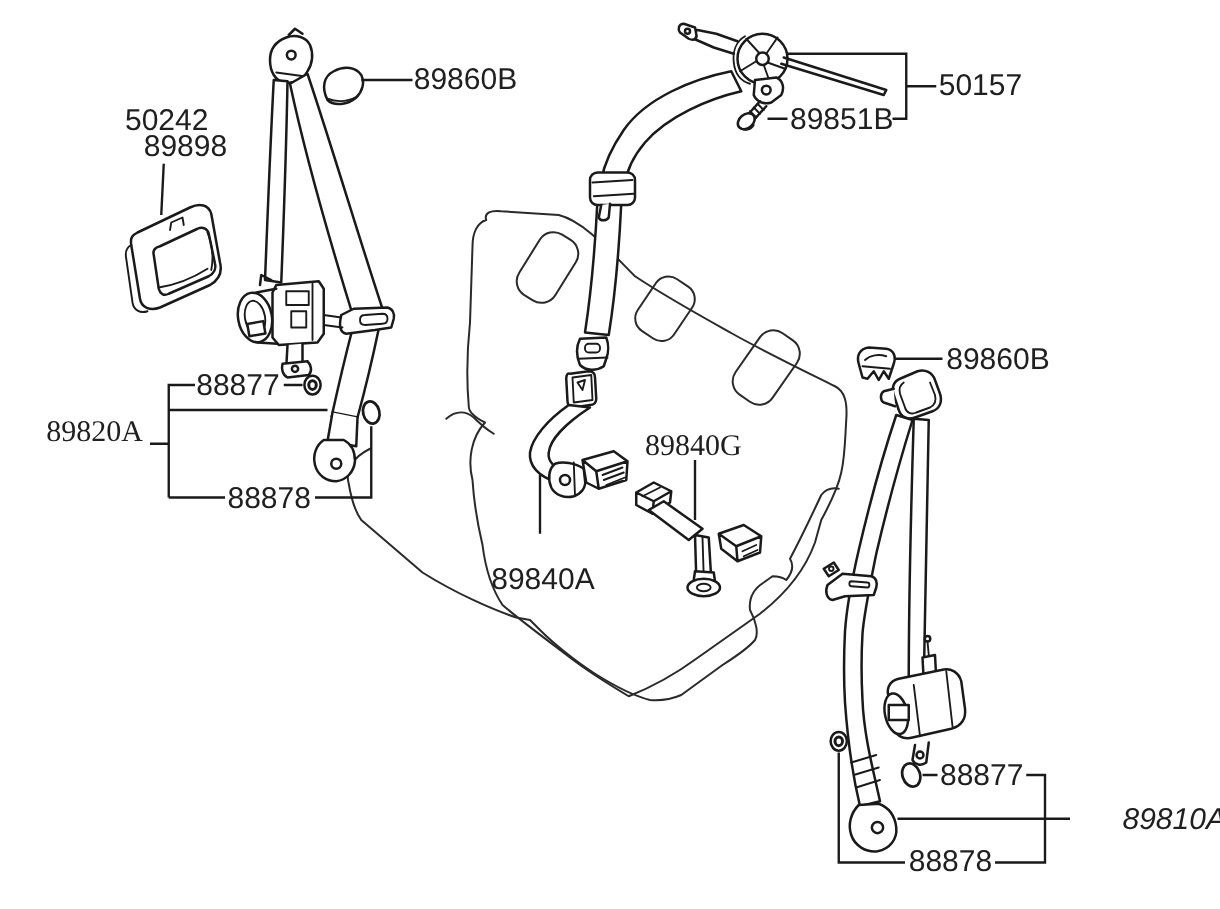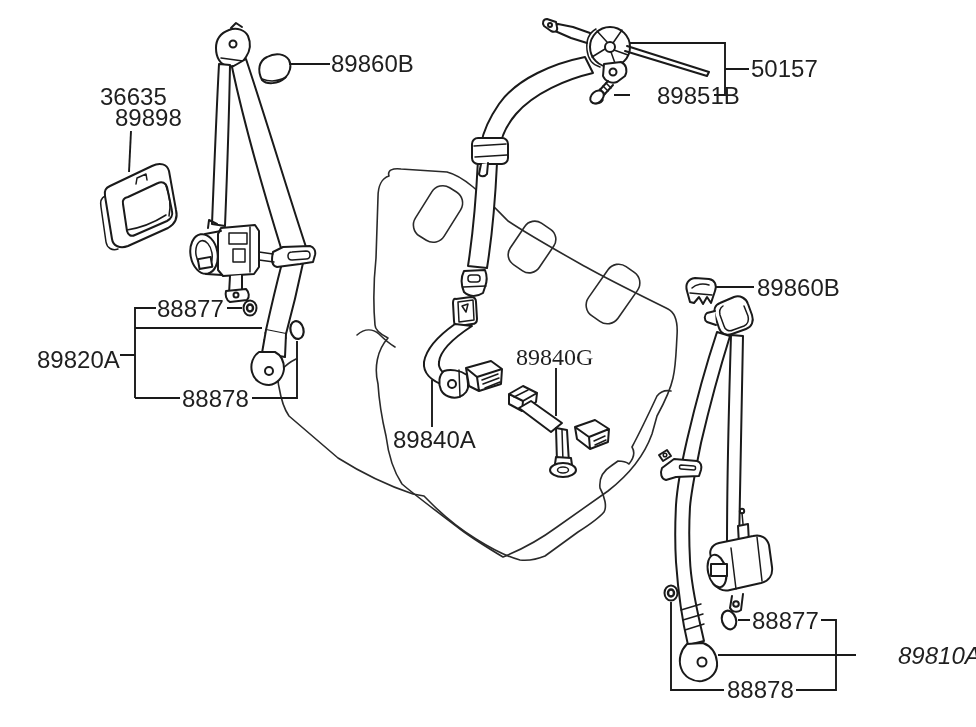--- a/index.html
+++ b/index.html
@@ -177,26 +177,26 @@
     <path d="M 630,43 L 725,43 L 725,95 L 714,95 M 725,69 L 749,69 M 614,95 L 630,95"></path>
     <path d="M 135,398 L 135,308 L 156,308 M 227,308 L 242,308 M 135,328 L 262,328 M 120,355 L 135,355 M 135,398 L 180,398 M 252,398 L 297,398 L 297,341"></path>
     <path d="M 432,380 L 432,427"></path>
     <path d="M 556,368 L 556,416"></path>
     <path d="M 716,287 L 754,287"></path>
     <path d="M 738,620 L 750,620 M 821,620 L 836,620 L 836,690 L 796,690 M 836,655 L 856,655 M 718,655 L 836,655 M 671,602 L 671,690 L 724,690"></path>
   </g>
 </svg>
 
   <div class="part-label" style="left:331px;top:52px;">89860B</div>
-  <div class="part-label" style="left:100px;top:85px;">36635</div>
+  <div class="part-label" style="left:100px;top:85px;">50242</div>
   <div class="part-label" style="left:100px;top:106px;margin-left:15px;">89898</div>
   <div class="part-label" style="left:751px;top:57px;">50157</div>
-  <div class="part-label" style="left:657px;top:84px;">89851B</div>
+  <div class="part-label" style="left:632px;top:84px;">89851B</div>
   <div class="part-label" style="left:157px;top:297px;">88877</div>
-  <div class="part-label" style="left:37px;top:348px;">89820A</div>
+  <div class="part-label" style="left:37px;top:334px;font-family:Liberation Serif, serif;">89820A</div>
   <div class="part-label" style="left:182px;top:387px;">88878</div>
-  <div class="part-label" style="left:393px;top:428px;">89840A</div>
+  <div class="part-label" style="left:393px;top:452px;">89840A</div>
   <div class="part-label" style="left:516px;top:345px;font-family:Liberation Serif, serif;">89840G</div>
   <div class="part-label" style="left:757px;top:276px;">89860B</div>
   <div class="part-label" style="left:752px;top:609px;">88877</div>
   <div class="part-label" style="left:898px;top:644px;font-style:italic;">89810A</div>
   <div class="part-label" style="left:727px;top:678px;">88878</div>
 </div>
 
 </body></html>

